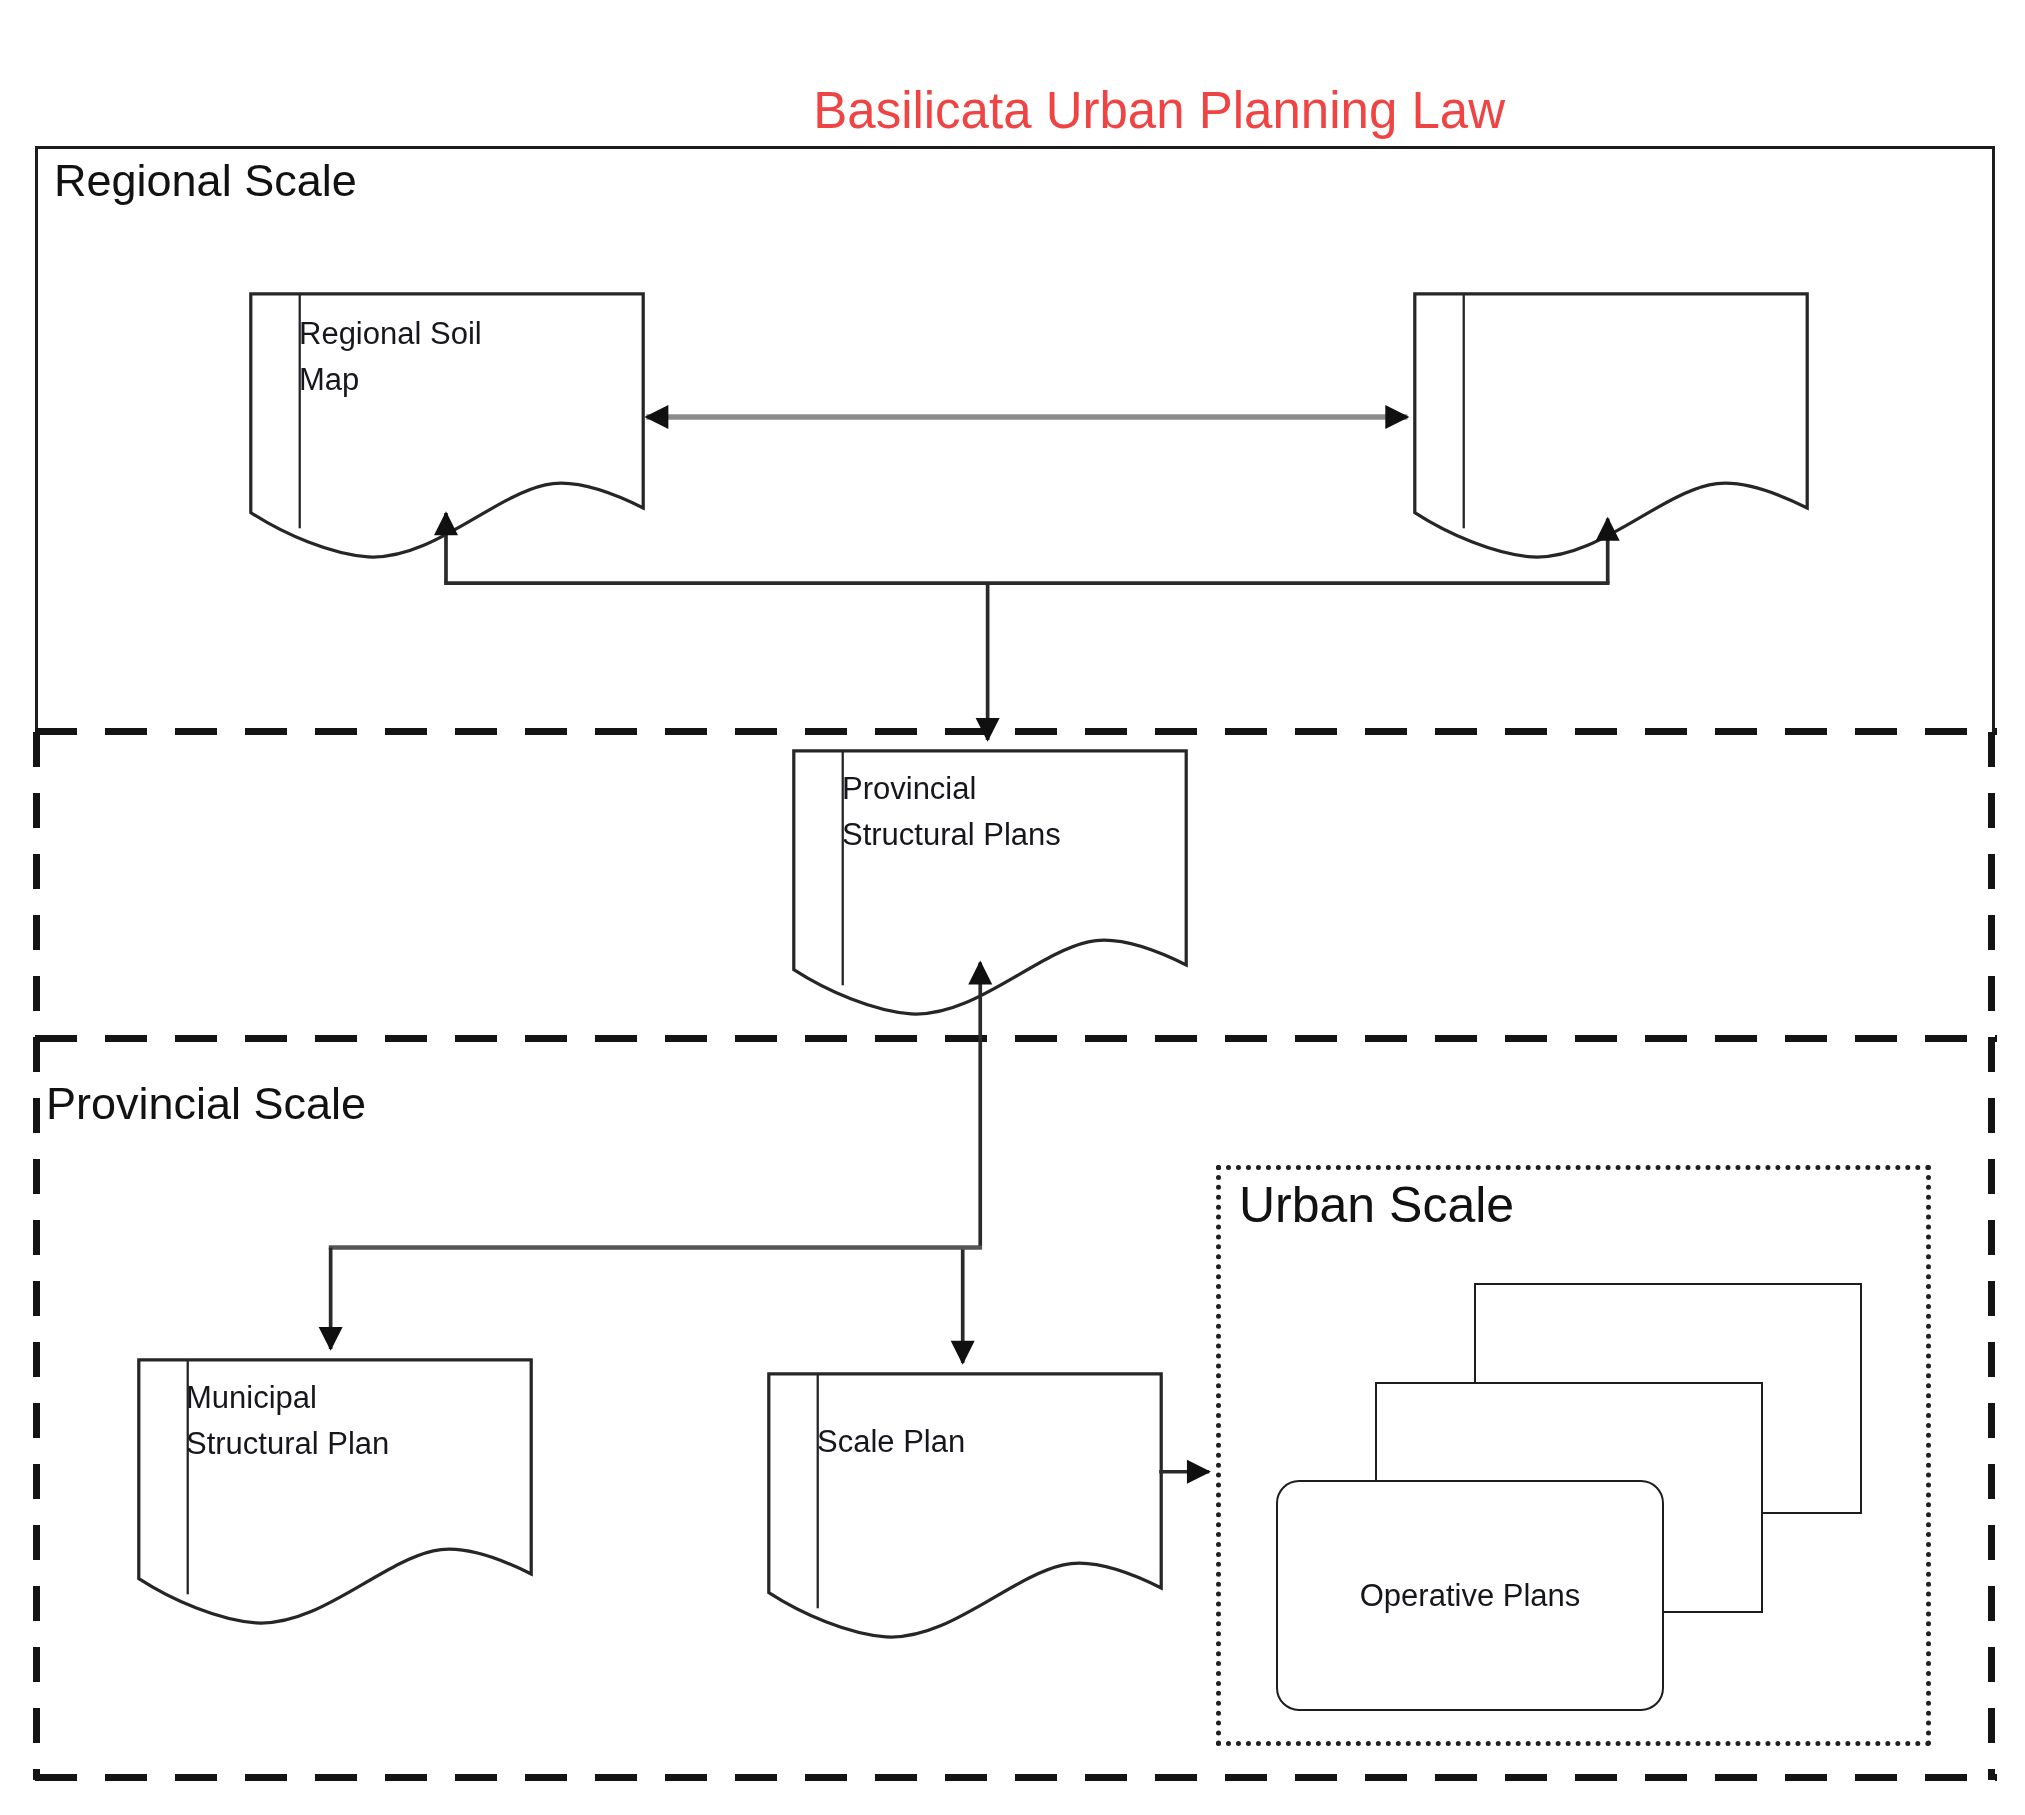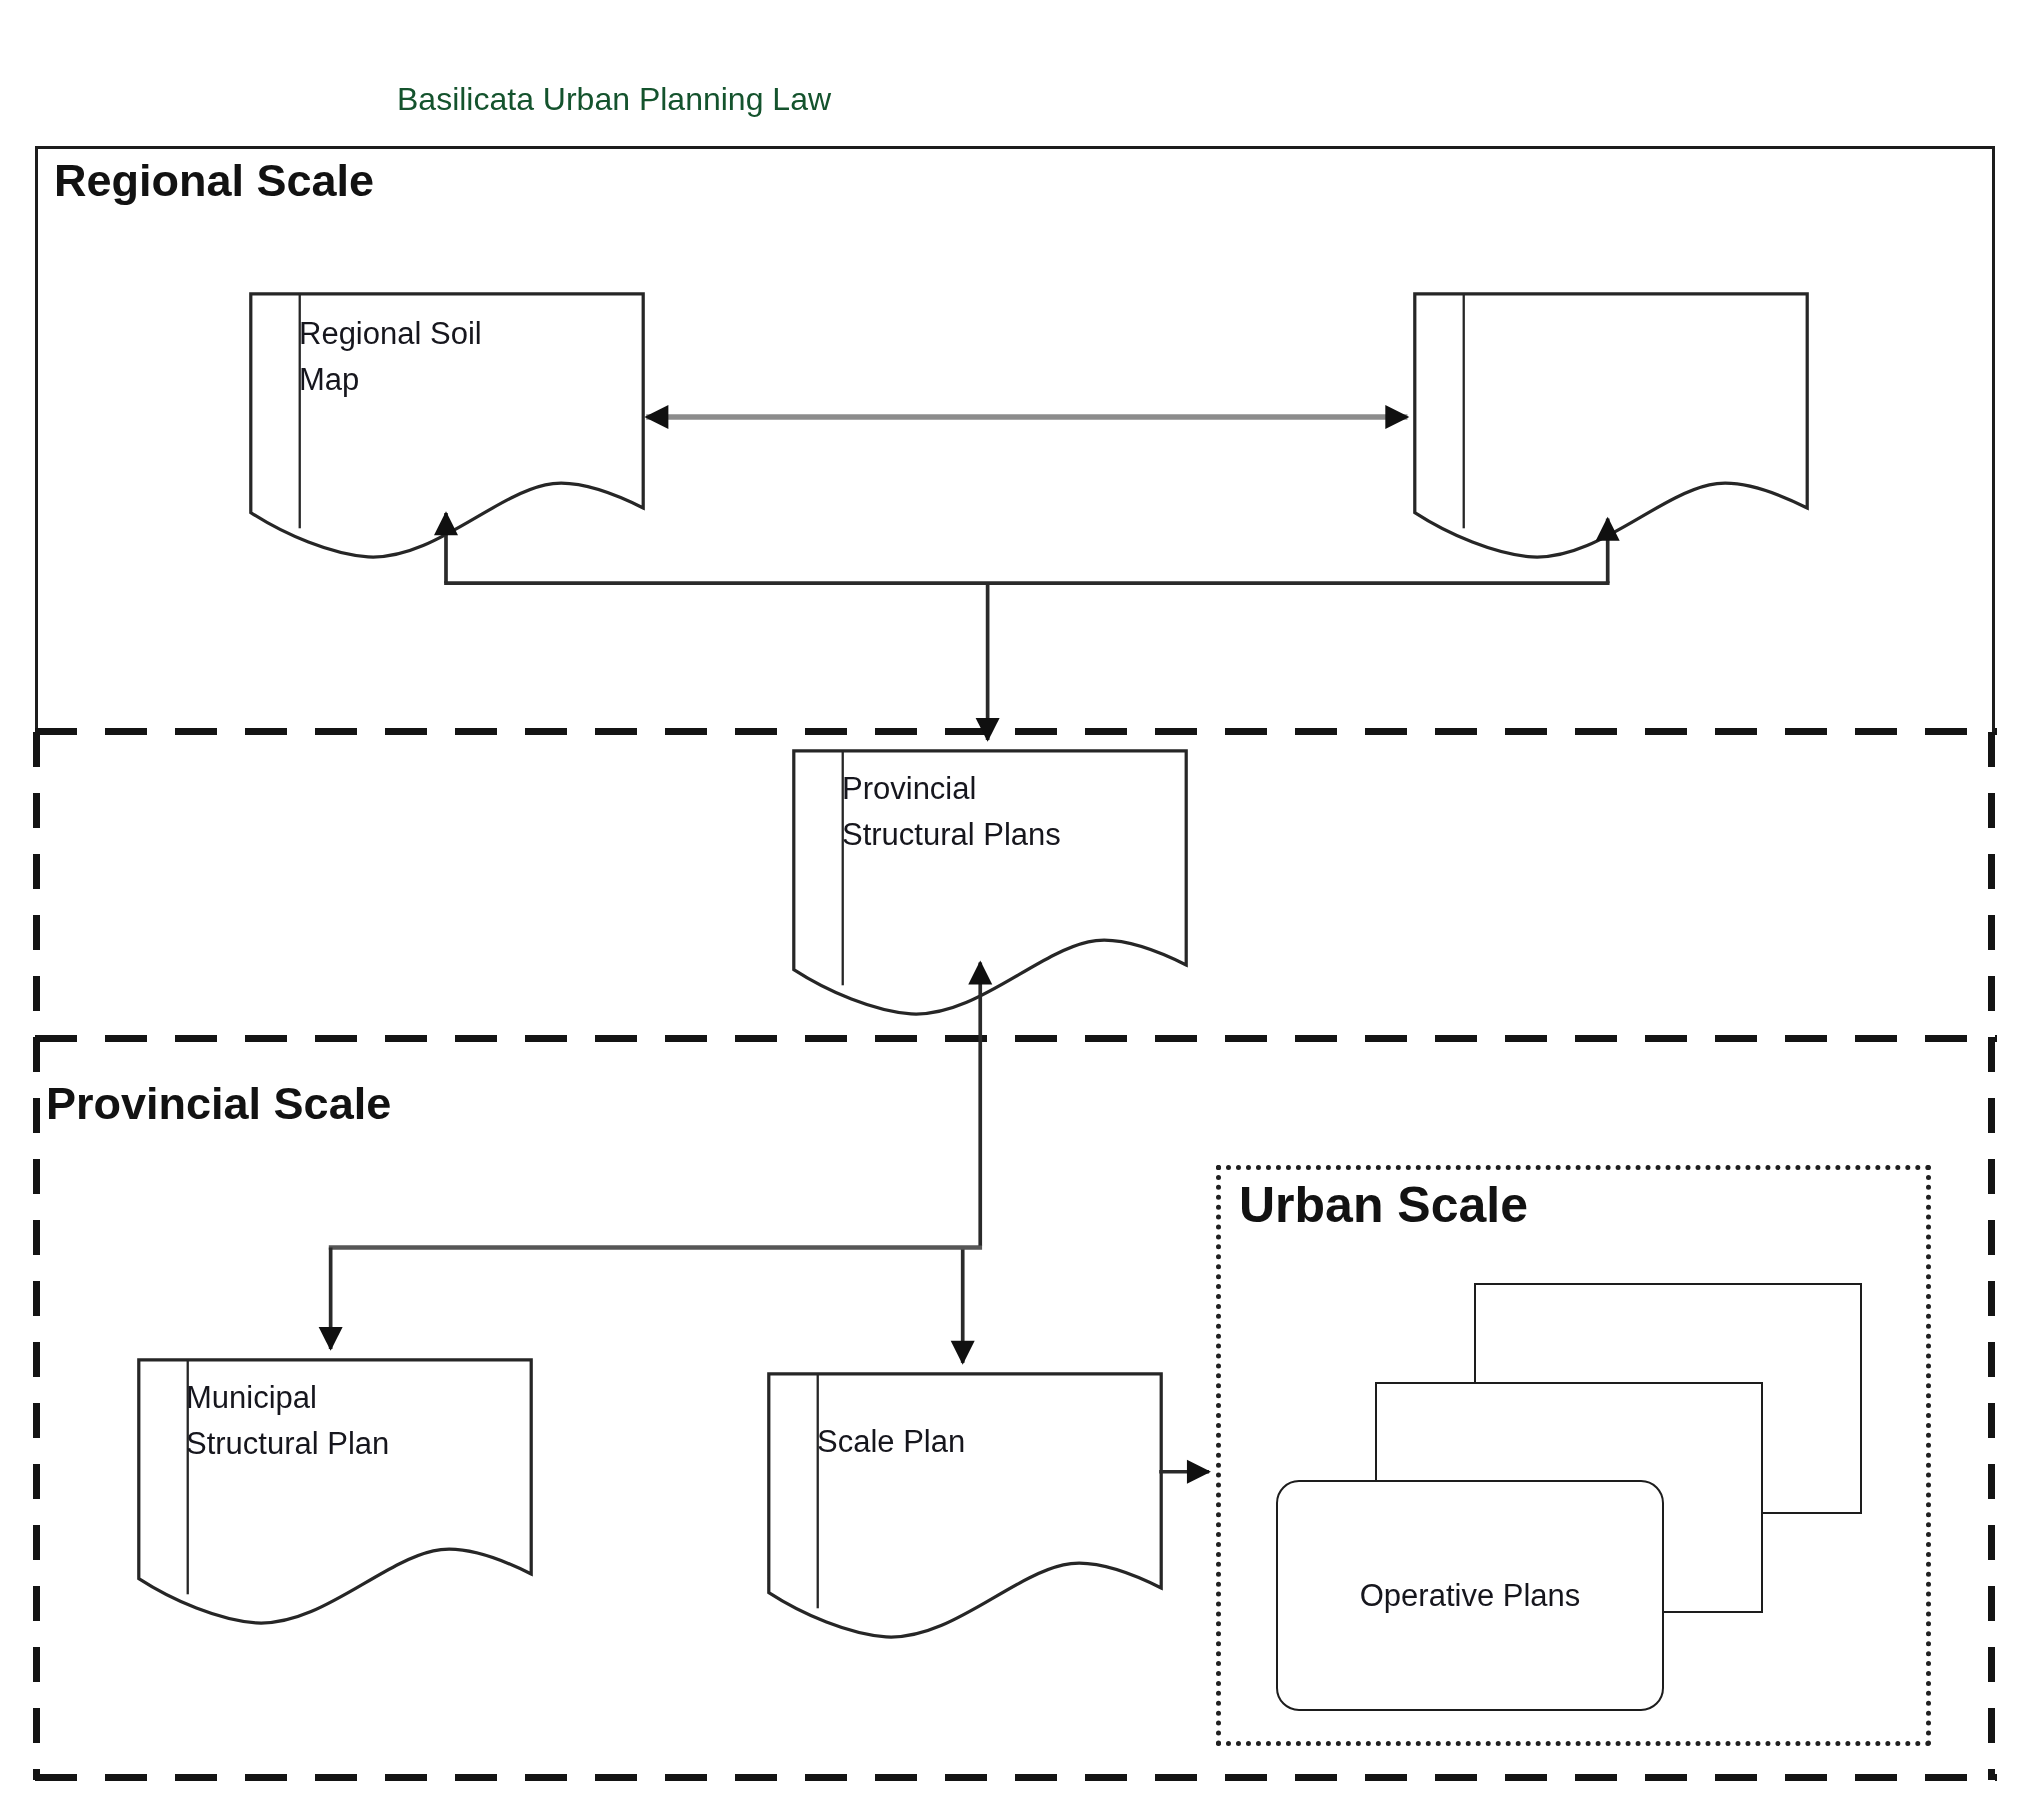--- a/index.html
+++ b/index.html
@@ -1,22 +1,22 @@
 <!DOCTYPE html>
 <html style="font-size:14.8px"><head>
 <meta charset="utf-8">
 <style>
   html,body{margin:0;padding:0;background:#ffffff;}
   body{font-family:"Liberation Sans", sans-serif; color:#141414;}
   #canvas{position:relative;width:2026px;height:1815px;background:#fff;overflow:hidden;}
 
   
-  .title{position:absolute;left:397px;top:81px;width:1108px;text-align:left;
-         font-size:32px;letter-spacing:0px;color:#14532d;}
-  .section-label{position:absolute;font-size:45px;color:#121212;white-space:nowrap;font-weight:bold;}
+  .title{position:absolute;left:397px;top:81px;width:1108px;text-align:right;
+         font-size:51px;letter-spacing:0px;color:#ef4444;}
+  .section-label{position:absolute;font-size:45px;color:#121212;white-space:nowrap;}
   .doc-label{position:absolute;width:314px;text-align:left;font-size:31px;line-height:46px;
              white-space:pre-line;color:#16161d;z-index:6;}
 
   
   .regional-box{position:absolute;left:35px;top:146px;width:1960px;height:588px;
                 border:3.7px solid #1d1d1d;border-bottom:none;box-sizing:border-box;}
   .dash-h{position:absolute;height:7.4px;left:35px;width:1962px;z-index:1;
           background:repeating-linear-gradient(90deg,#141414 0 42px,transparent 42px 70px);}
   .dash-v{position:absolute;width:7.4px;top:732px;height:1048px;z-index:1;
           background:repeating-linear-gradient(180deg,#141414 0 35px,transparent 35px 61px);}

